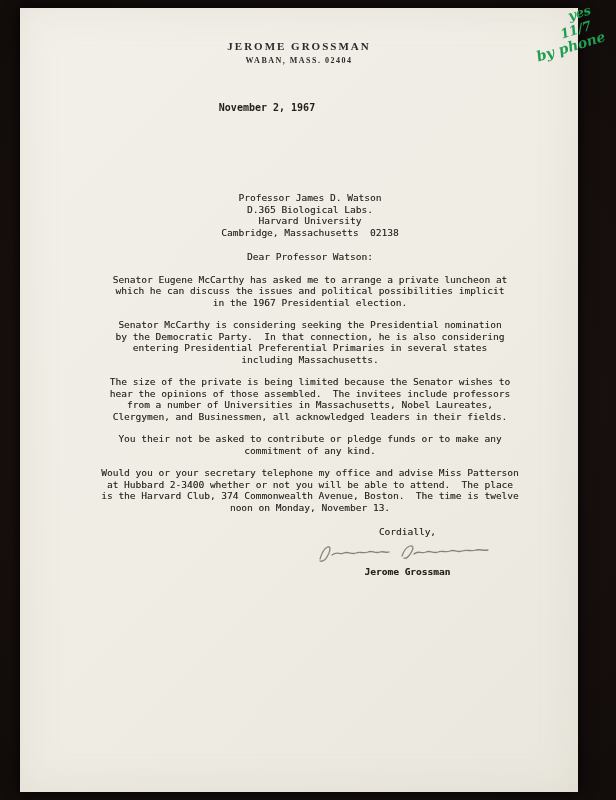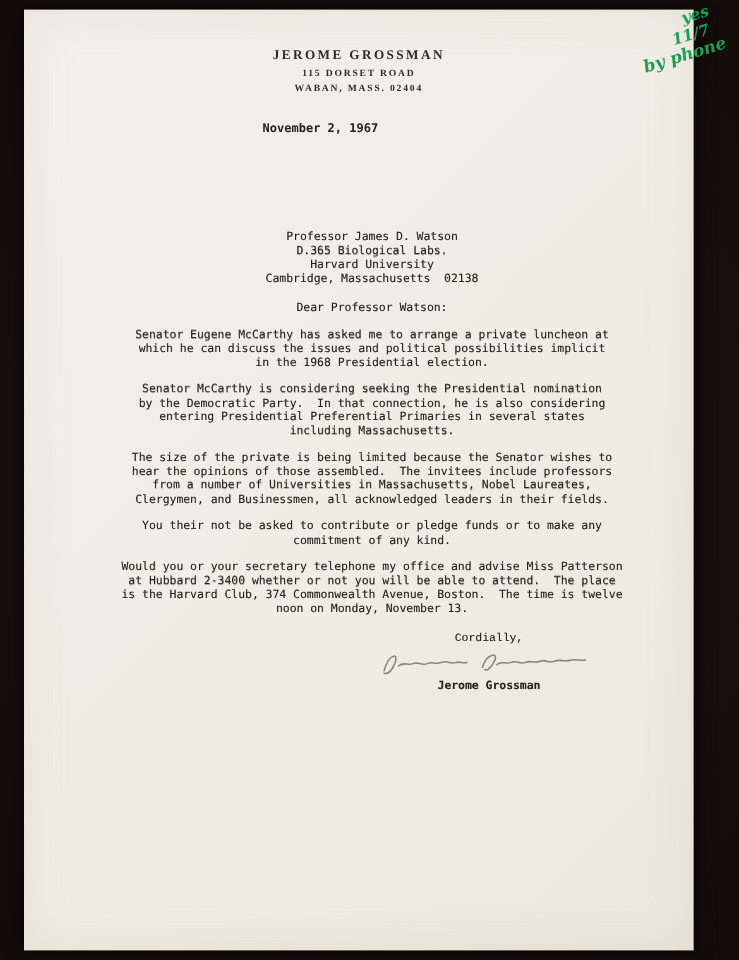--- a/index.html
+++ b/index.html
@@ -68,21 +68,21 @@
     color: #26231f;
     text-shadow: 0.2px 0.2px 0 rgba(40,35,30,0.35);
     text-align: center;
   }
   .pre {
     white-space: pre-wrap;
     margin: 0;
   }
   .salutation { margin-top: 13px; }
   .para { margin-top: 11px; }
-  .closing { margin-top: 13px; margin-left: 195px; font-family: Liberation Mono, monospace; }
+  .closing { margin-top: 13px; margin-left: 195px; }
   .signature-wrap {
     margin-left: 188px;
     margin-top: 2px;
     height: 26px;
   }
   .typed-name { margin-left: 195px; margin-top: 0; font-weight: 700; }
   
   .annotation {
     position: absolute;
     top: 10px;
@@ -98,37 +98,36 @@
   .annotation .a3 { font-size: 14px; font-weight: 700; }
 </style>
 </head>
 <body>
 
 <div class="scan">
   <div class="paper">
 
     <div class="letterhead">
       <div class="lh-name">JEROME GROSSMAN</div>
-      <div class="lh-addr">115 DORSET ROAD</div>
       <div class="lh-addr">WABAN, MASS. 02404</div>
     </div>
 
     <div class="date-line">November 2, 1967</div>
 
     <div class="content">
       <div class="pre">Professor James D. Watson
 D.365 Biological Labs.
 Harvard University
 Cambridge, Massachusetts  02138</div>
 
       <div class="salutation">Dear Professor Watson:</div>
 
       <p class="pre para">Senator Eugene McCarthy has asked me to arrange a private luncheon at
 which he can discuss the issues and political possibilities implicit
-in the 1968 Presidential election.</p>
+in the 1967 Presidential election.</p>
       <p class="pre para">Senator McCarthy is considering seeking the Presidential nomination
 by the Democratic Party.  In that connection, he is also considering
 entering Presidential Preferential Primaries in several states
 including Massachusetts.</p>
       <p class="pre para">The size of the private is being limited because the Senator wishes to
 hear the opinions of those assembled.  The invitees include professors
 from a number of Universities in Massachusetts, Nobel Laureates,
 Clergymen, and Businessmen, all acknowledged leaders in their fields.</p>
       <p class="pre para">You their not be asked to contribute or pledge funds or to make any
 commitment of any kind.</p>

